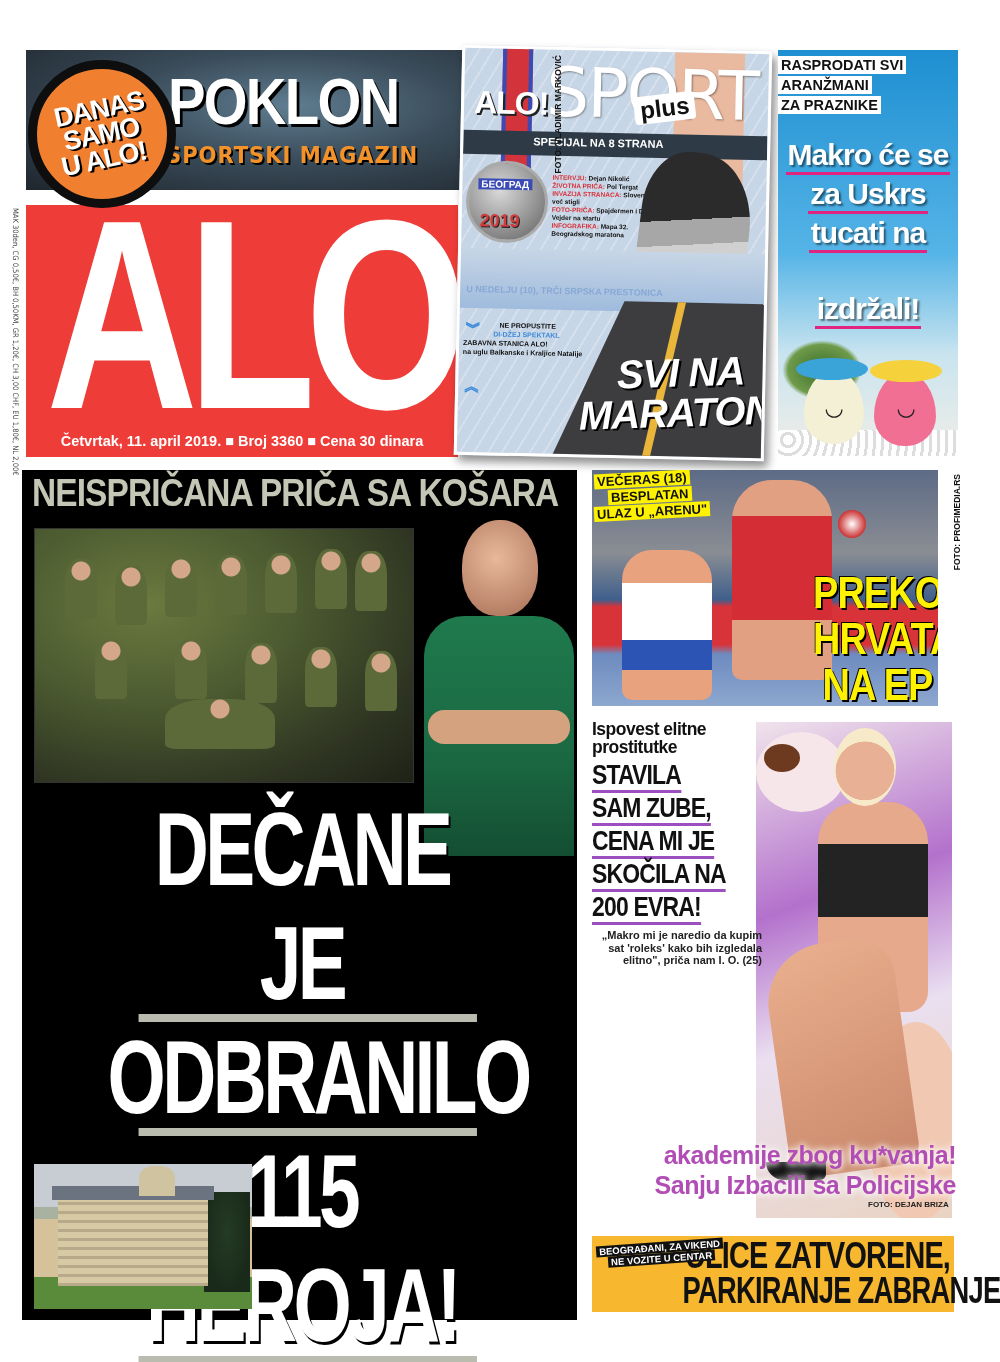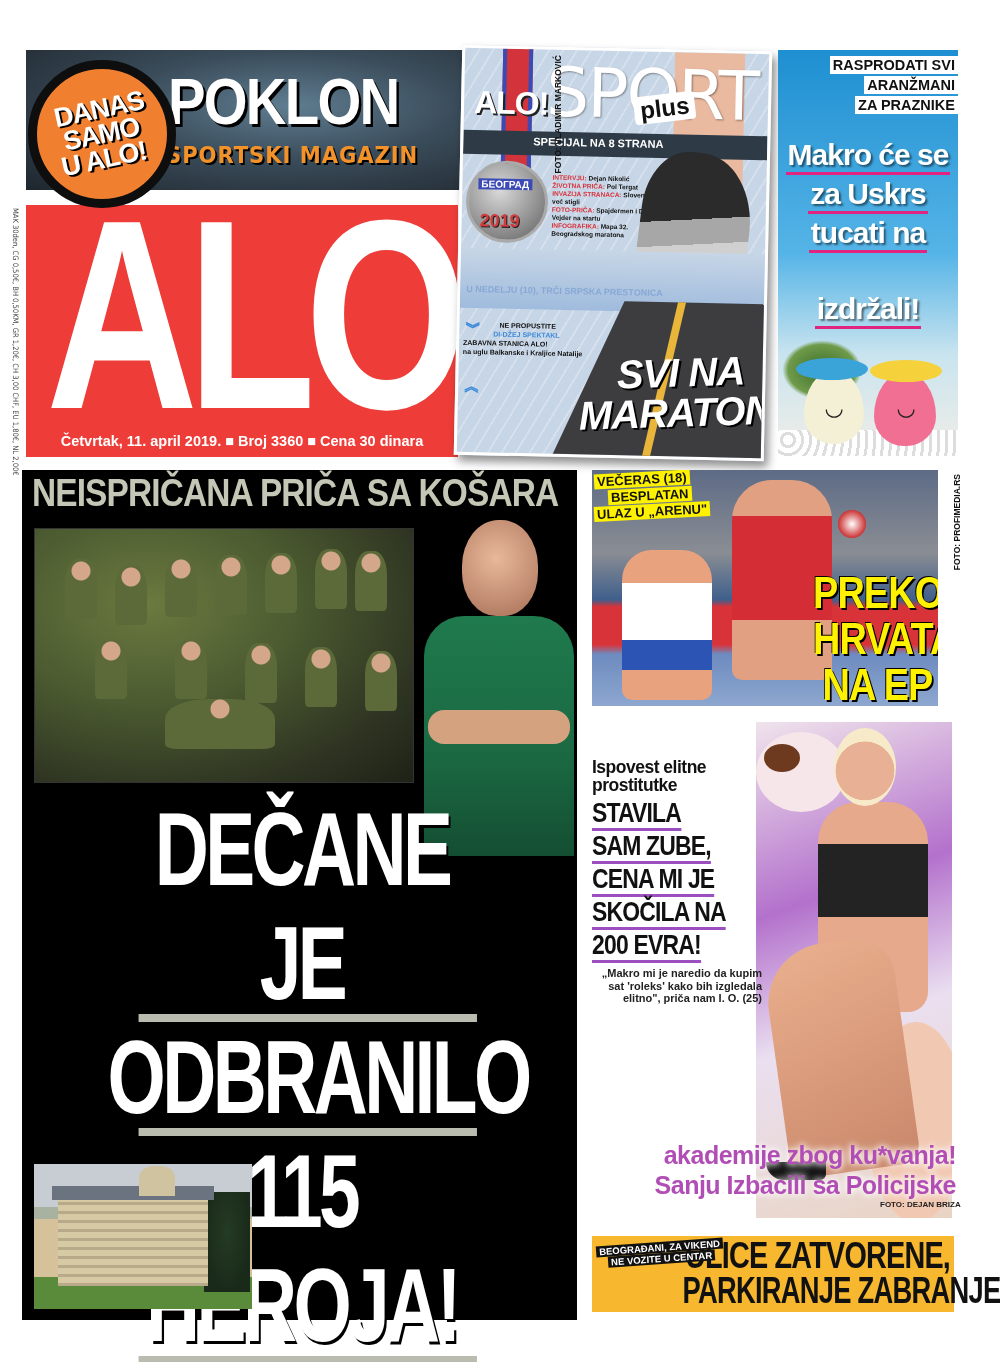--- a/index.html
+++ b/index.html
@@ -54,21 +54,21 @@
   #sport-road-line { left: 200px; top: 250px; width: 8px; height: 170px; background: #e9b53a; transform: skewX(-12deg); }
   #sport-promo { left: 4px; top: 272px; width: 120px; font-size: 7px; font-weight: 900; color: #111; line-height: 9px; }
   #sport-promo .blue { color: #3d8ad9; }
   #sport-chev1, #sport-chev2 { left: 6px; color: #3d8ad9; font-size: 16px; font-weight: 900; }
   #sport-chev1 { top: 270px; } #sport-chev2 { top: 328px; }
   #sport-headline { left: 120px; top: 300px; color: #fff; font-size: 40px; font-weight: 900; font-style: italic; line-height: 40px;
     text-shadow: 2px 2px 0 #000; transform: rotate(-3deg); letter-spacing:-1px; text-align:center; }
 
   
   #easter { left: 778px; top: 50px; width: 180px; height: 406px; background: linear-gradient(#1e8fd1 0%, #55b4e7 50%, #c9e4ef 75%, #f1eee7 100%); overflow: hidden; }
-  #easter-kicker { left: 0; right: 0; top: 6px; text-align: right; }
+  #easter-kicker { left: 0; right: 0; top: 6px; text-align: left; }
   #easter-kicker span { display: inline-block; background: #fff; color: #111; font-size: 14.5px; font-weight: 900; line-height: 18px; padding: 0 3px; margin-bottom: 2px; }
   #easter-title { left: 0; right: 0; top: 86px; text-align: center; color: #fff; font-size: 30px; font-weight: 900; line-height: 37px;
     text-shadow: 2px 2px 2px rgba(0,0,0,0.5); letter-spacing:-1px; }
   #easter-title div { border-bottom: 3px solid #e02480; display: inline-block; padding: 0 2px; line-height: 34px; }
   #easter-palm { left: 4px; top: 290px; width: 80px; height: 60px; border-radius: 50%; background: radial-gradient(#3a6d2a, #6f9a4a 60%, transparent 70%); }
   #egg1 { left: 26px; top: 320px; width: 60px; height: 74px; border-radius: 50% 50% 48% 48% / 60% 60% 40% 40%; background: #f3f0d6; }
   #egg2 { left: 96px; top: 322px; width: 62px; height: 74px; border-radius: 50% 50% 48% 48% / 60% 60% 40% 40%; background: #f06f93; }
   #hat1 { left: 18px; top: 308px; width: 72px; height: 22px; background: #3aa4d9; border-radius: 50%; }
   #hat2 { left: 92px; top: 310px; width: 72px; height: 22px; background: #f5d13c; border-radius: 50%; }
   #egg1-face, #egg2-face { font-size: 22px; color: #222; text-align:center; width: 60px; }
@@ -105,36 +105,36 @@
   #hb-kicker span { display: block; width: max-content; background: #fff200; color: #111; font-size: 13px; font-weight: 900; line-height: 15px; padding: 0 3px; margin: 0 0 1px 0; transform: rotate(-3deg); }
   #hb-kicker span:nth-child(2) { margin-left: 14px; }
   #player-blue { left: 30px; top: 80px; width: 90px; height: 150px; background: linear-gradient(#e8a27e 0 22%, #ffffff 22% 60%, #2b54b5 60% 80%, #e8a27e 80%); border-radius: 30px 30px 10px 10px; }
   #player-red { left: 140px; top: 10px; width: 100px; height: 200px; background: linear-gradient(#e0a081 0 18%, #d42d36 18% 70%, #e0a081 70%); border-radius: 40px 40px 10px 10px; }
   #hb-ball { left: 246px; top: 40px; width: 28px; height: 28px; border-radius: 50%; background: radial-gradient(#fff, #c33 70%); }
   #hb-headline { left: 200px; top: 100px; text-align: center; color: #fff200; font-size: 44px; font-weight: 900; line-height: 46px;
     letter-spacing: -1px; text-shadow: 2px 2px 0 #000, -1px -1px 0 #000; transform: scaleX(0.86); transform-origin: right; width: 150px; }
   #photo-credit-hb { left: 952px; top: 474px; writing-mode: vertical-rl; transform: rotate(180deg); font-size: 8.5px; color: #111; font-weight: 700; white-space: nowrap; }
 
   
-  #confession-text { left: 592px; top: 758px; width: 170px; }
+  #confession-text { left: 592px; top: 720px; width: 170px; }
   #conf-kicker { font-size: 17.5px; font-weight: 900; color: #111; line-height: 18px; letter-spacing:-0.5px; }
   #conf-headline { margin-top: 4px; font-size: 28px; font-weight: 900; color: #111; line-height: 34px; letter-spacing: -1px; transform: scaleX(0.82); transform-origin: left; width: 200px; }
   #conf-headline div { border-bottom: 3px solid #9c4fbf; line-height: 30px; width: max-content; }
   #conf-quote { margin-top: 4px; font-size: 11px; font-weight: 700; color: #222; line-height: 12.5px; text-align: right; }
   #photo-woman { left: 756px; top: 722px; width: 196px; height: 496px; background: linear-gradient(160deg, #f0e4ec 0%, #b371cc 35%, #eadff0 60%, #e9d4c3 100%); overflow: hidden; }
   #bear-head { left: 0; top: 10px; width: 90px; height: 80px; border-radius: 50%; background: #f6e6e9; }
   #bear-nose { left: 8px; top: 22px; width: 36px; height: 28px; border-radius: 50%; background: #6d3a1f; }
   #woman-head { left: 78px; top: 6px; width: 62px; height: 78px; border-radius: 50%; background: radial-gradient(circle at 50% 55%, #e8b094 0 55%, #f6eac9 56%); }
   #woman-body { left: 62px; top: 80px; width: 110px; height: 210px; background: linear-gradient(#e7a98c 0 20%, #232323 20% 55%, #e7a98c 55%); border-radius: 40px 40px 20px 20px; }
   #woman-legs { left: 20px; top: 220px; width: 130px; height: 230px; background: linear-gradient(160deg, #eab08e, #c9876a); border-radius: 60px 40px 20px 20px; transform: rotate(-8deg); }
   #bear-body { left: 110px; top: 300px; width: 100px; height: 200px; background: #f1c8b2; border-radius: 50%; }
   #shoe { left: 10px; top: 440px; width: 60px; height: 18px; background: #111; border-radius: 0 0 10px 30px; }
   #conf-bottom { left: 594px; top: 1140px; width: 362px; text-align: right; color: #b14eb5; font-size: 25px; font-weight: 900; line-height: 30px;
     text-shadow: 0 0 6px #fff, 0 0 10px #fff; letter-spacing: -0.5px; }
-  #conf-credit { left: 868px; top: 1200px; font-size: 8px; color: #222; font-weight: 700; margin-left: 12px; }
+  #conf-credit { left: 868px; top: 1200px; font-size: 8px; color: #222; font-weight: 700; }
 
   
   #traffic { left: 592px; top: 1236px; width: 362px; height: 76px; background: #f7b72e; }
   #traffic-kicker { left: 4px; top: 6px; }
   #traffic-kicker span { display: block; width: max-content; background: #111; color: #fff; font-size: 9.5px; font-weight: 900; line-height: 11px; padding: 0 3px; transform: rotate(-4deg); }
   #traffic-kicker span:nth-child(2) { margin-left: 12px; }
   #traffic-headline { left: 6px; right: 4px; top: 2px; text-align: right; color: #111; font-size: 36px; font-weight: 900; line-height: 35px; letter-spacing: -1px; }
   #traffic-headline div { transform: scaleX(0.8); transform-origin: right; white-space: nowrap; }
   #traffic-headline div:nth-child(2) { transform: scaleX(0.76); }
 </style>

